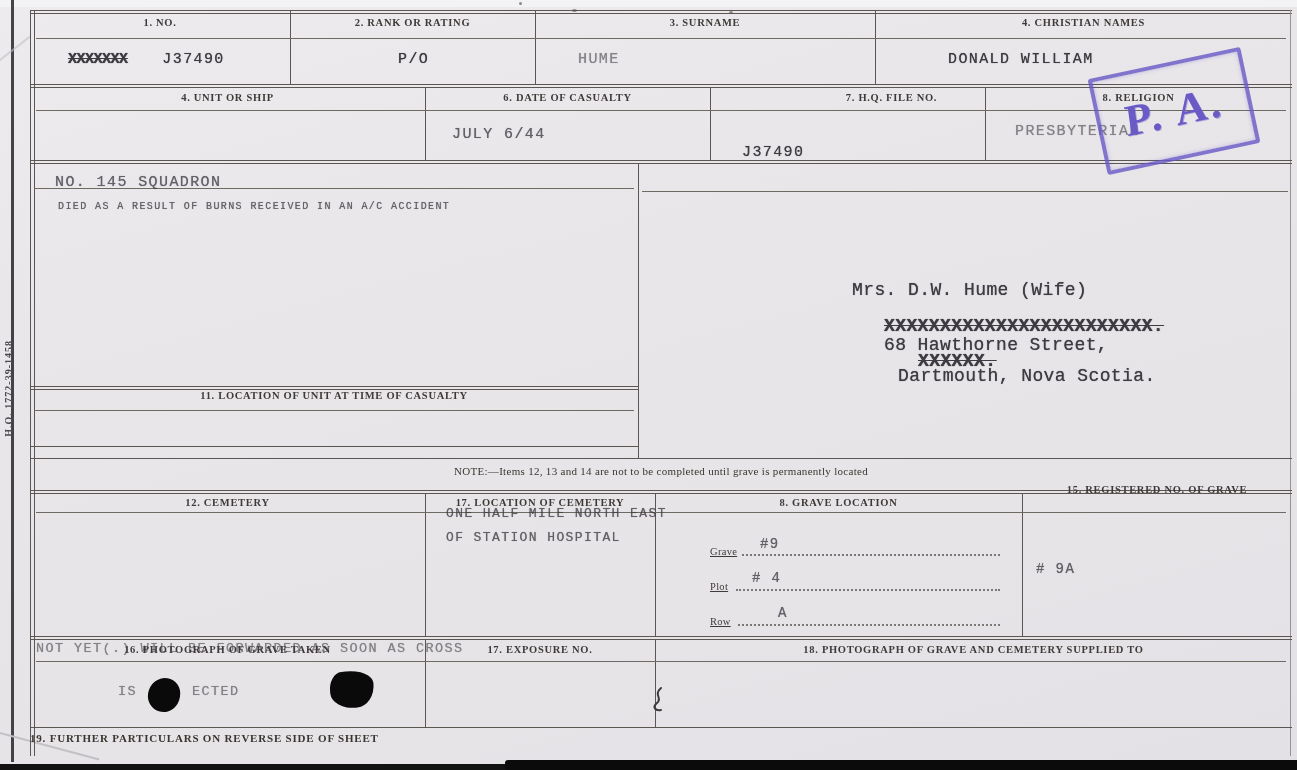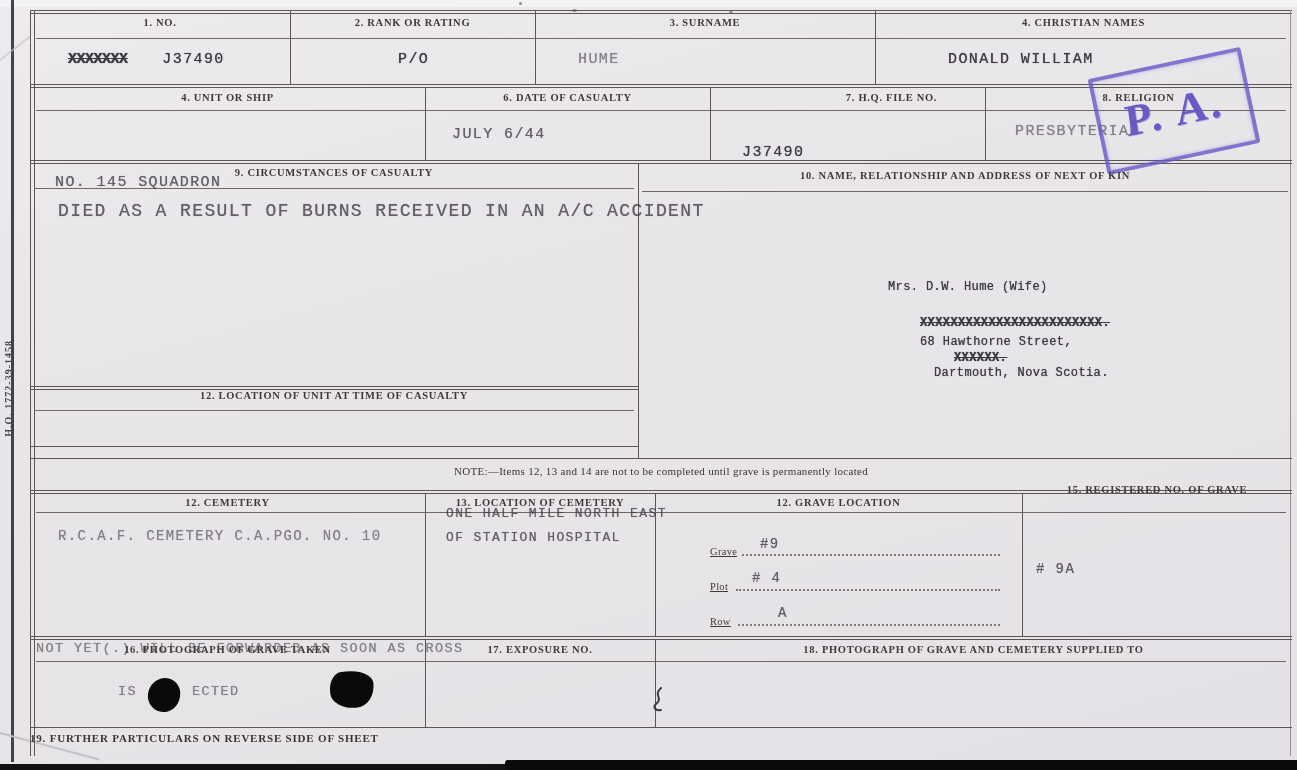--- a/index.html
+++ b/index.html
@@ -17,21 +17,21 @@
   
   .lbl{
     position:absolute;font-size:10.5px;font-weight:bold;color:#3e3a37;
     letter-spacing:.7px;white-space:nowrap;text-align:center;
   }
   .type{
     position:absolute;font-family:"Liberation Mono","DejaVu Sans Mono",monospace;
     font-size:15px;color:#3d3b42;letter-spacing:1.4px;white-space:nowrap;
     text-shadow:0 0 .8px rgba(62,58,66,.85);
   }
-  .type.sm{font-size:12px;letter-spacing:.4px;margin-left:36px;}
+  .type.sm{font-size:18px;letter-spacing:.4px;}
   .fade1{opacity:.78;}
   .fade2{opacity:.58;filter:blur(.3px);}
   .xout{font-weight:bold;text-decoration:line-through;letter-spacing:-.5px;text-shadow:0 0 1px #2c2a30;}
   .note-text{position:absolute;font-size:11px;color:#39362f;letter-spacing:.3px;text-align:center;white-space:nowrap;}
   .footer-text{position:absolute;font-size:11px;font-weight:bold;color:#39362f;letter-spacing:.8px;white-space:nowrap;}
   .margin-note{
     position:absolute;left:3px;top:340px;writing-mode:vertical-rl;transform:rotate(180deg);
     font-size:10px;font-weight:bold;color:#4a4a50;letter-spacing:1px;
   }
   
@@ -129,41 +129,38 @@
 
   <div class="type fade1" style="left:55px;top:126px;margin-top:48px;">NO. 145 SQUADRON</div>
   <div class="type fade1" style="left:452px;top:126px;">JULY 6/44</div>
   <div class="type" style="left:742px;top:144px;">J37490</div>
   <div class="type fade2" style="left:1015px;top:123px;">PRESBYTERIAN</div>
 
   <div class="stamp">
     <span class="stamp-text" style="color:#6a5ac6;">P. A.</span>
   </div>
 
-  <div class="lbl" style="left:30px;top:167px;width:608px;">9. CIRCUMSTANCES OF CASUALTY</div>
-  <div class="lbl" style="left:638px;top:170px;width:654px;">10. NAME, RELATIONSHIP AND ADDRESS OF NEXT OF KIN</div>
 
-  <div class="type fade1" style="left:58px;top:201px;font-size:18px;">DIED AS A RESULT OF BURNS RECEIVED IN AN A/C ACCIDENT</div>
+  <div class="type fade1" style="left:58px;top:201px;font-size:10px;">DIED AS A RESULT OF BURNS RECEIVED IN AN A/C ACCIDENT</div>
 
   <div class="type sm" style="left:852px;top:280px;">Mrs. D.W. Hume (Wife)</div>
   <div class="type sm xout" style="left:884px;top:316px;">XXXXXXXXXXXXXXXXXXXXXXXX.</div>
   <div class="type sm" style="left:884px;top:335px;">68 Hawthorne Street,</div>
   <div class="type sm xout" style="left:918px;top:351px;">XXXXXX.</div>
   <div class="type sm" style="left:898px;top:366px;">Dartmouth, Nova Scotia.</div>
 
-  <div class="lbl" style="left:30px;top:390px;width:608px;">12. LOCATION OF UNIT AT TIME OF CASUALTY</div>
+  <div class="lbl" style="left:30px;top:390px;width:608px;">11. LOCATION OF UNIT AT TIME OF CASUALTY</div>
 
   <div class="note-text" style="left:30px;top:465px;width:1262px;">NOTE:—Items 12, 13 and 14 are not to be completed until grave is permanently located</div>
 
   <div class="lbl" style="left:30px;top:497px;width:395px;">12. CEMETERY</div>
-  <div class="lbl" style="left:425px;top:497px;width:230px;">13. LOCATION OF CEMETERY</div>
-  <div class="lbl" style="left:655px;top:497px;width:367px;">12. GRAVE LOCATION</div>
+  <div class="lbl" style="left:425px;top:497px;width:230px;">17. LOCATION OF CEMETERY</div>
+  <div class="lbl" style="left:655px;top:497px;width:367px;">8. GRAVE LOCATION</div>
   <div class="lbl" style="left:1022px;top:484px;width:270px;">15. REGISTERED NO. OF GRAVE</div>
 
-  <div class="type fade2" style="left:58px;top:528px;font-size:14px;">R.C.A.F. CEMETERY C.A.PGO. NO. 10</div>
   <div class="type fade1" style="left:446px;top:506px;font-size:13px;">ONE HALF MILE NORTH EAST</div>
   <div class="type fade1" style="left:446px;top:530px;font-size:13px;">OF STATION HOSPITAL</div>
 
   <div class="dot-lbl" style="left:710px;top:546px;">Grave</div>
   <div class="dots" style="left:742px;top:546px;width:258px;"></div>
   <div class="type fade1" style="left:760px;top:536px;font-size:14px;">#9</div>
 
   <div class="dot-lbl" style="left:710px;top:581px;">Plot</div>
   <div class="dots" style="left:736px;top:581px;width:264px;"></div>
   <div class="type fade1" style="left:752px;top:570px;font-size:14px;"># 4</div>

